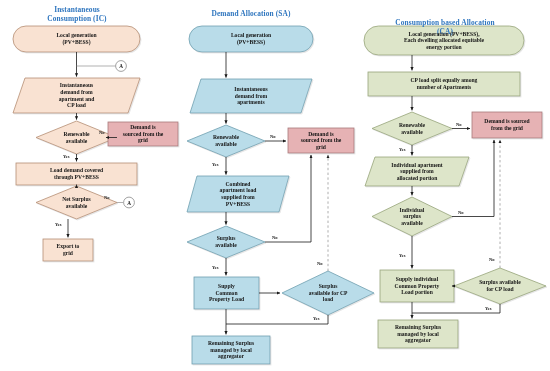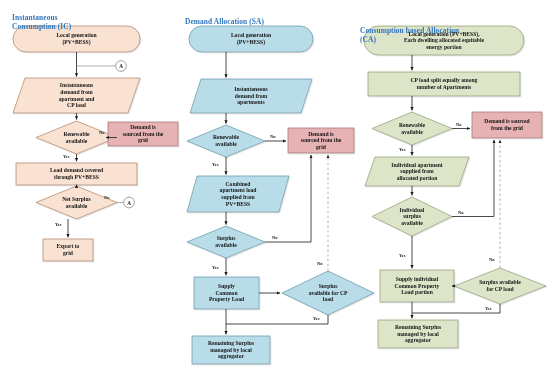--- a/index.html
+++ b/index.html
@@ -13,23 +13,22 @@
   #sheet{position:absolute;left:0;top:0;width:550px;height:371px;}
   svg#canvas{position:absolute;left:0;top:0;width:550px;height:371px;}
 
   .col-title{
     position:absolute;
     color:#2f76bf;
     font-family:"Liberation Serif", serif;
     font-weight:bold;
     font-size:7.4px;
     line-height:9.4px;
-    text-align:left;
+    text-align:center;
     letter-spacing:0.1px;
-    margin-top:8px;
   }
   .node-label{
     position:absolute;
     display:flex;
     align-items:center;
     justify-content:center;
     text-align:center;
     font-family:"Liberation Serif", serif;
     font-weight:bold;
     font-size:5.6px;

